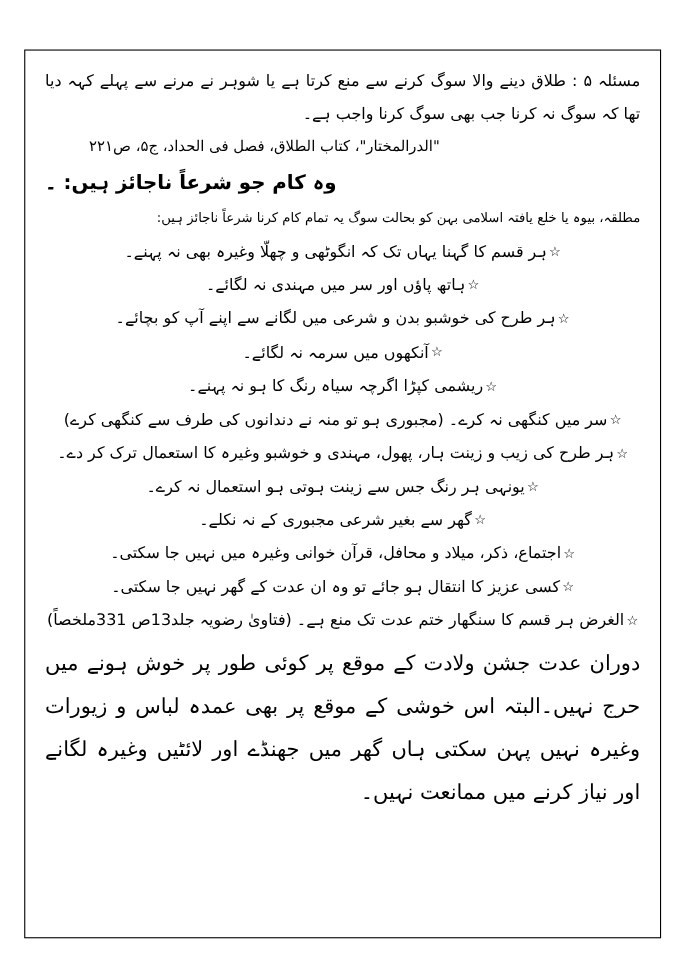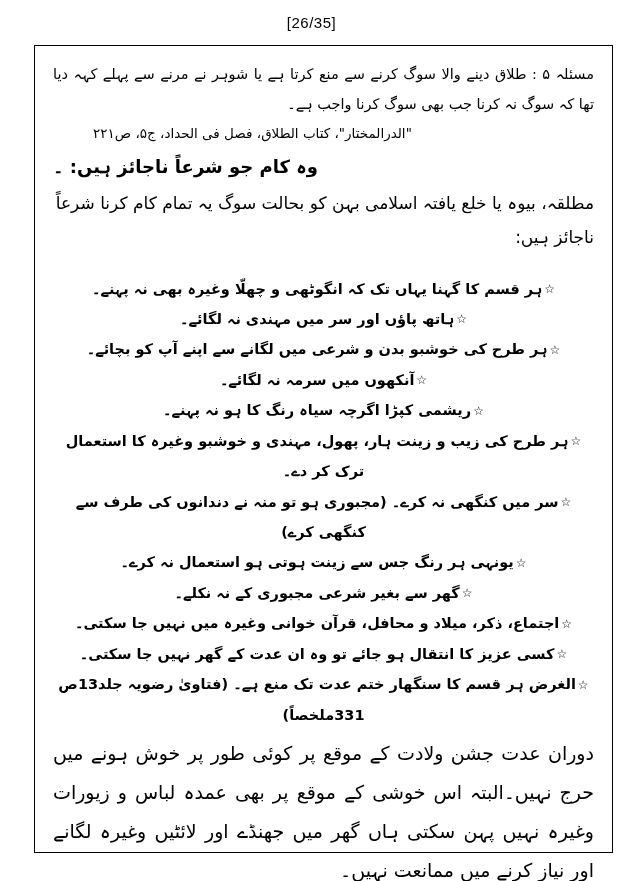--- a/index.html
+++ b/index.html
@@ -27,21 +27,21 @@
     text-align: center;
     font-family: "Liberation Sans", sans-serif;
     font-size: 15px;
     color: #000;
     padding-top: 14px;
     letter-spacing: 0.5px;
   }
 
   .content-frame {
     position: absolute;
-    left: 34px;
+    left: 22px;
     top: 45px;
     width: 579px;
     height: 808px;
     border: 1.5px solid #000;
     box-sizing: border-box;
     padding: 14px 18px 10px 18px;
   }
 
   .urdu {
     direction: rtl;
@@ -75,30 +75,29 @@
   .section-heading {
     text-align: left;
     font-size: 18px;
     font-weight: bold;
     margin: 6px 11px 4px 0;
     line-height: 1.6;
   }
 
   .intro-line {
     text-align: right;
-    font-size: 17px;
+    font-size: 12px;
     line-height: 2.0;
-    margin-bottom: 20px;
+    margin-bottom: 5px;
   }
 
   ul.bullet-list {
     list-style: none;
     margin: 0;
     padding: 0;
-    font-weight: bold;
   }
 
   ul.bullet-list li {
     text-align: center;
     font-size: 14.5px;
     line-height: 2.1;
     margin: 0;
     padding: 0;
     direction: rtl;
   }
@@ -120,41 +119,40 @@
     font-size: 19px;
     line-height: 2.05;
     margin-top: 4px;
   }
 </style>
 </head>
 <body>
 
 <div class="page">
 
-  <div class="page-number">[26/35]</div>
 
   <div class="content-frame urdu">
 
     <div class="masla-block">
       <div class="masla-line">مسئلہ ۵ : طلاق دینے والا سوگ کرنے سے منع کرتا ہے یا شوہر نے مرنے سے پہلے کہہ دیا تھا کہ سوگ نہ کرنا جب بھی سوگ کرنا واجب ہے۔</div>
       <div class="ref-line">"الدرالمختار"، کتاب الطلاق، فصل فی الحداد، ج۵، ص۲۲۱</div>
     </div>
 
     <div class="section-heading">وہ کام جو شرعاً ناجائز ہیں: ۔</div>
 
     <div class="intro-line">مطلقہ، بیوہ یا خلع یافتہ اسلامی بہن کو بحالت سوگ یہ تمام کام کرنا شرعاً ناجائز ہیں:</div>
 
     <ul class="bullet-list">
       <li><span class="star">☆</span><span>ہر قسم کا گہنا یہاں تک کہ انگوٹھی و چھلّا وغیرہ بھی نہ پہنے۔</span></li>
       <li><span class="star">☆</span><span>ہاتھ پاؤں اور سر میں مہندی نہ لگائے۔</span></li>
       <li><span class="star">☆</span><span>ہر طرح کی خوشبو بدن و شرعی میں لگانے سے اپنے آپ کو بچائے۔</span></li>
       <li><span class="star">☆</span><span>آنکھوں میں سرمہ نہ لگائے۔</span></li>
       <li><span class="star">☆</span><span>ریشمی کپڑا اگرچہ سیاہ رنگ کا ہو نہ پہنے۔</span></li>
+      <li><span class="star">☆</span><span>سر میں کنگھی نہ کرے۔ (مجبوری ہو تو منہ نے دندانوں کی طرف سے کنگھی کرے)</span></li>
       <li><span class="star">☆</span><span>ہر طرح کی زیب و زینت ہار، پھول، مہندی و خوشبو وغیرہ کا استعمال ترک کر دے۔</span></li>
-      <li><span class="star">☆</span><span>سر میں کنگھی نہ کرے۔ (مجبوری ہو تو منہ نے دندانوں کی طرف سے کنگھی کرے)</span></li>
       <li><span class="star">☆</span><span>یونہی ہر رنگ جس سے زینت ہوتی ہو استعمال نہ کرے۔</span></li>
       <li><span class="star">☆</span><span>گھر سے بغیر شرعی مجبوری کے نہ نکلے۔</span></li>
       <li><span class="star">☆</span><span>اجتماع، ذکر، میلاد و محافل، قرآن خوانی وغیرہ میں نہیں جا سکتی۔</span></li>
       <li><span class="star">☆</span><span>کسی عزیز کا انتقال ہو جائے تو وہ ان عدت کے گھر نہیں جا سکتی۔</span></li>
       <li><span class="star">☆</span><span>الغرض ہر قسم کا سنگھار ختم عدت تک منع ہے۔ (فتاویٰ رضویہ جلد13ص 331ملخصاً)</span></li>
     </ul>
 
     <div class="closing-para">دوران عدت جشن ولادت کے موقع پر کوئی طور پر خوش ہونے میں حرج نہیں۔البتہ اس خوشی کے موقع پر بھی عمدہ لباس و زیورات وغیرہ نہیں پہن سکتی ہاں گھر میں جھنڈے اور لائٹیں وغیرہ لگانے اور نیاز کرنے میں ممانعت نہیں۔</div>
 
   </div>

